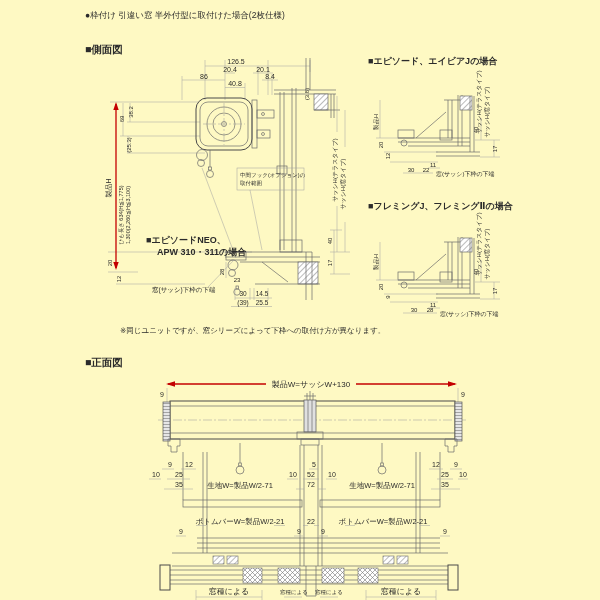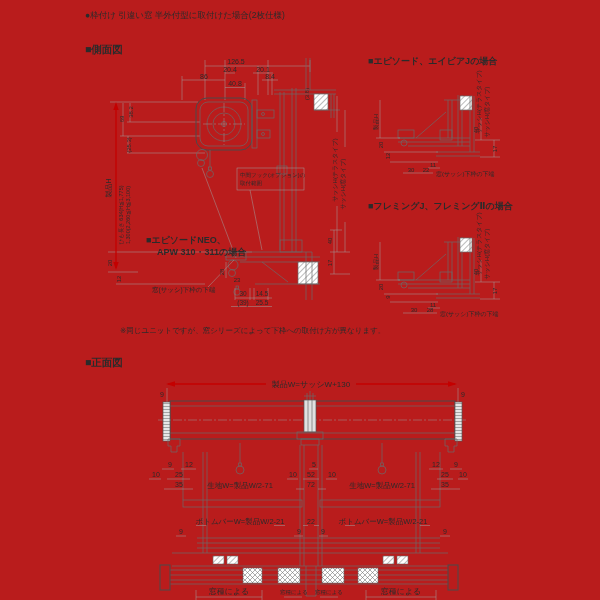--- a/index.html
+++ b/index.html
@@ -1,16 +1,16 @@
 <!DOCTYPE html>
 <html><head>
 <meta charset="utf-8">
 <style>
   html,body{margin:0;padding:0;background:#fff;}
-  #page{position:relative;width:600px;height:600px;background:#b91c1c;overflow:hidden;
+  #page{position:relative;width:600px;height:600px;background:#fef9c3;overflow:hidden;
         font-family:"Liberation Sans",sans-serif;}
   svg{position:absolute;left:0;top:0;font-family:"Liberation Sans","DejaVu Sans",sans-serif;}
   .ln{stroke:#6a6a6a;stroke-width:0.7;fill:none;}
   .lb{stroke:#4a4a4a;stroke-width:1;fill:none;}
   .lt{stroke:#a0a0a0;stroke-width:0.5;fill:none;}
   .cl{stroke:#999;stroke-width:0.5;fill:none;stroke-dasharray:9 2 2 2;}
   .red{stroke:#c40000;stroke-width:1.3;fill:none;}
   .redf{fill:#c40000;stroke:none;}
   text{fill:#2b2b2b;}
   .ttl{font-size:8.5px;}

